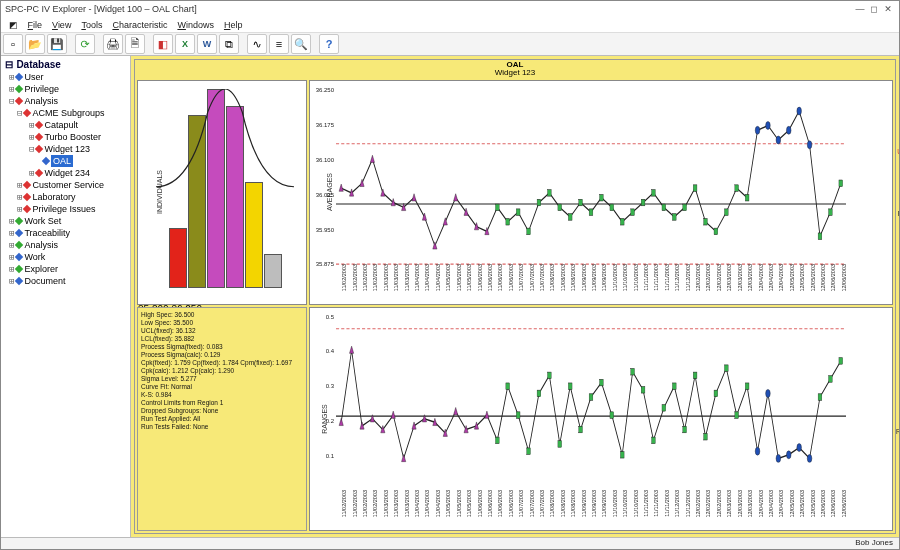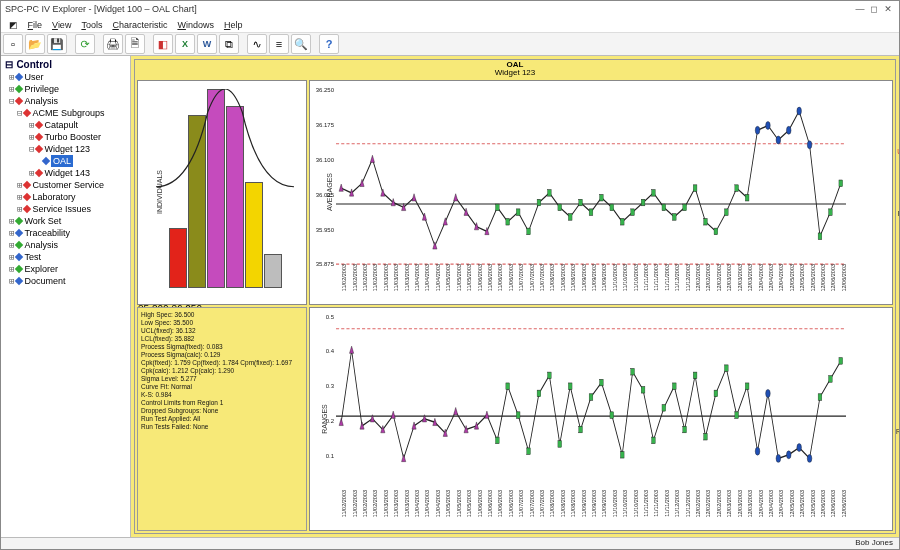--- a/index.html
+++ b/index.html
@@ -84,21 +84,21 @@
   <div class="tbtn">≡</div>
   <div class="tbtn">🔍</div>
   <div class="tsep"></div>
   <div class="tbtn" style="color:#2b64c4;font-weight:bold">?</div>
 </div>
 
 <div class="main">
   <div class="sidebar">
     <div class="hdr">
       <span>⊟</span>
-      <span>Control</span>
+      <span>Database</span>
     </div>
     <div class="tree" id="tree">
         <div class="lv1">
           <span class="exp">⊞</span>
           <span class="diamond b"></span>
           <span>User</span>
         </div>
         <div class="lv1">
           <span class="exp">⊞</span>
           <span class="diamond g"></span>
@@ -130,56 +130,56 @@
           <span>Widget 123</span>
         </div>
         <div class="lv4">
           <span class="exp"> </span>
           <span class="diamond b"></span>
           <span class="sel">OAL</span>
         </div>
         <div class="lv3">
           <span class="exp">⊞</span>
           <span class="diamond "></span>
-          <span>Widget 143</span>
+          <span>Widget 234</span>
         </div>
         <div class="lv2">
           <span class="exp">⊞</span>
           <span class="diamond "></span>
           <span>Customer Service</span>
         </div>
         <div class="lv2">
           <span class="exp">⊞</span>
           <span class="diamond "></span>
           <span>Laboratory</span>
         </div>
         <div class="lv2">
           <span class="exp">⊞</span>
           <span class="diamond "></span>
-          <span>Service Issues</span>
+          <span>Privilege Issues</span>
         </div>
         <div class="lv1">
           <span class="exp">⊞</span>
           <span class="diamond g"></span>
           <span>Work Set</span>
         </div>
         <div class="lv1">
           <span class="exp">⊞</span>
           <span class="diamond b"></span>
           <span>Traceability</span>
         </div>
         <div class="lv1">
           <span class="exp">⊞</span>
           <span class="diamond g"></span>
           <span>Analysis</span>
         </div>
         <div class="lv1">
           <span class="exp">⊞</span>
           <span class="diamond b"></span>
-          <span>Test</span>
+          <span>Work</span>
         </div>
         <div class="lv1">
           <span class="exp">⊞</span>
           <span class="diamond g"></span>
           <span>Explorer</span>
         </div>
         <div class="lv1">
           <span class="exp">⊞</span>
           <span class="diamond b"></span>
           <span>Document</span>

